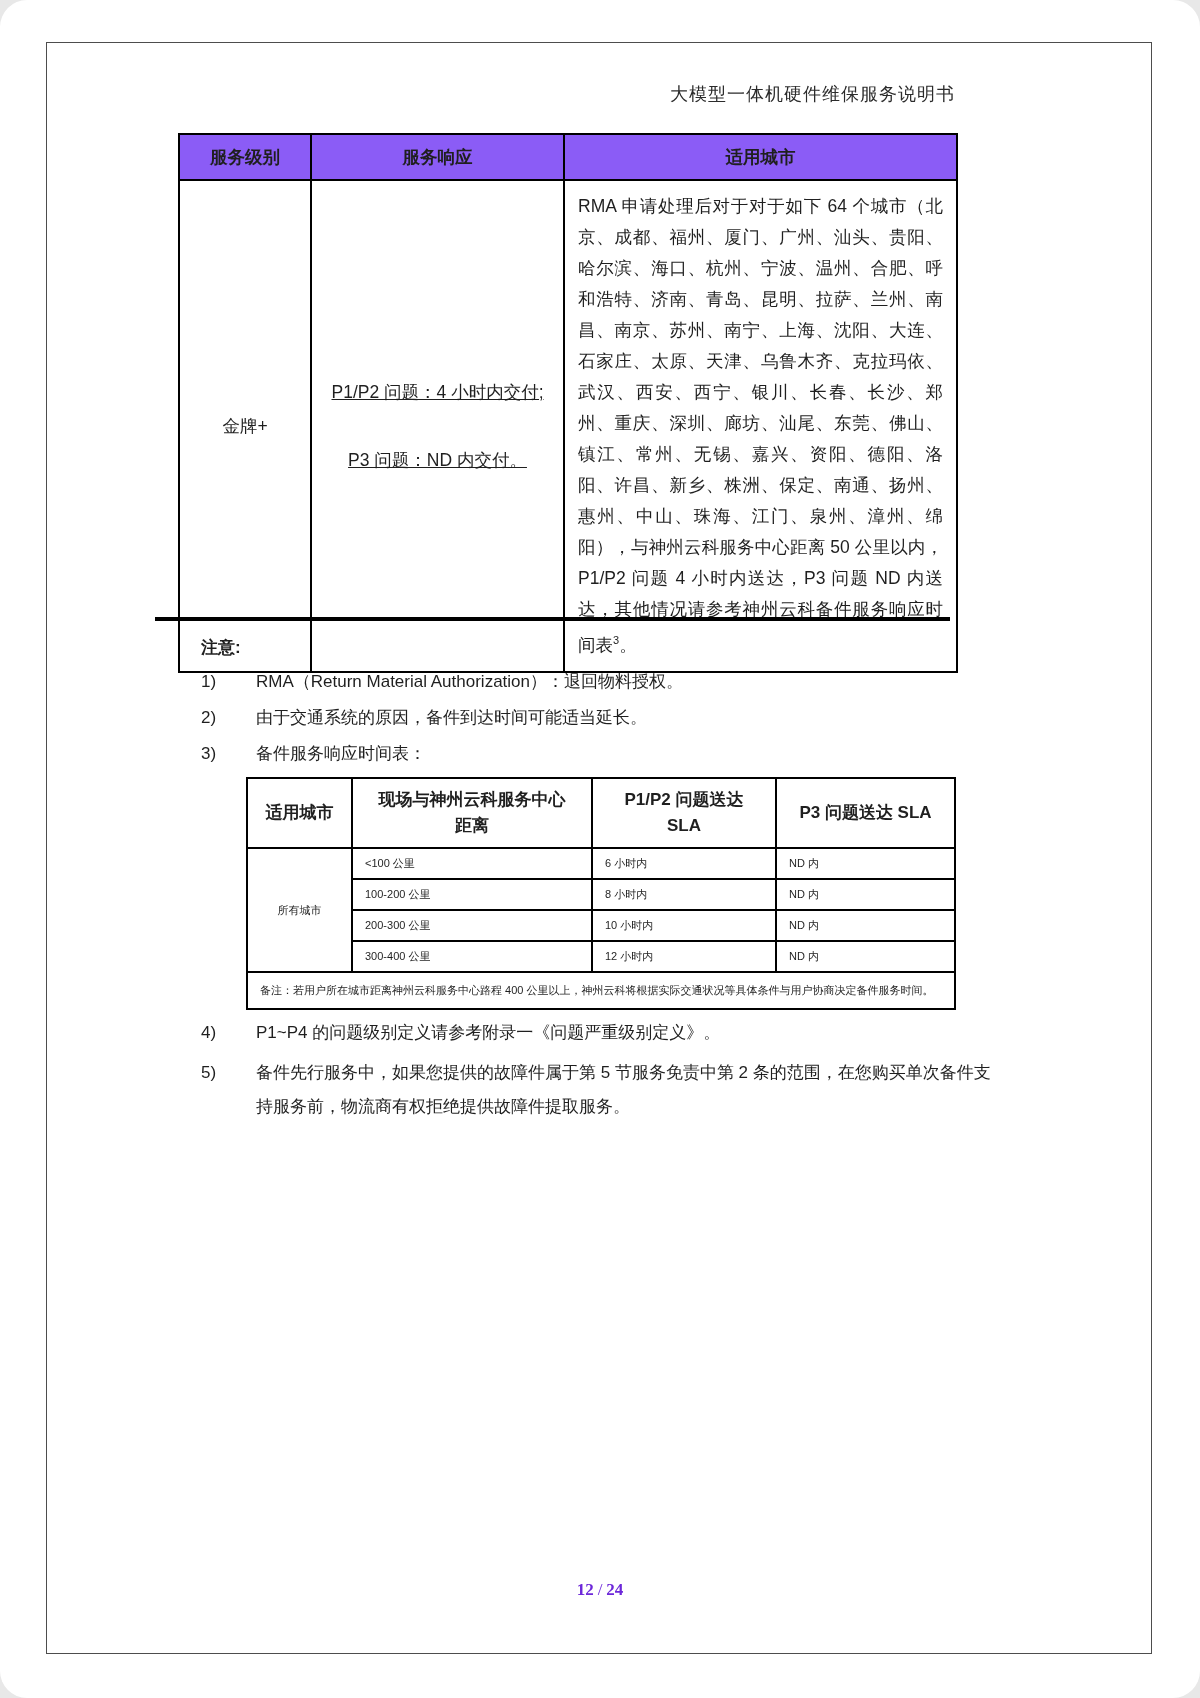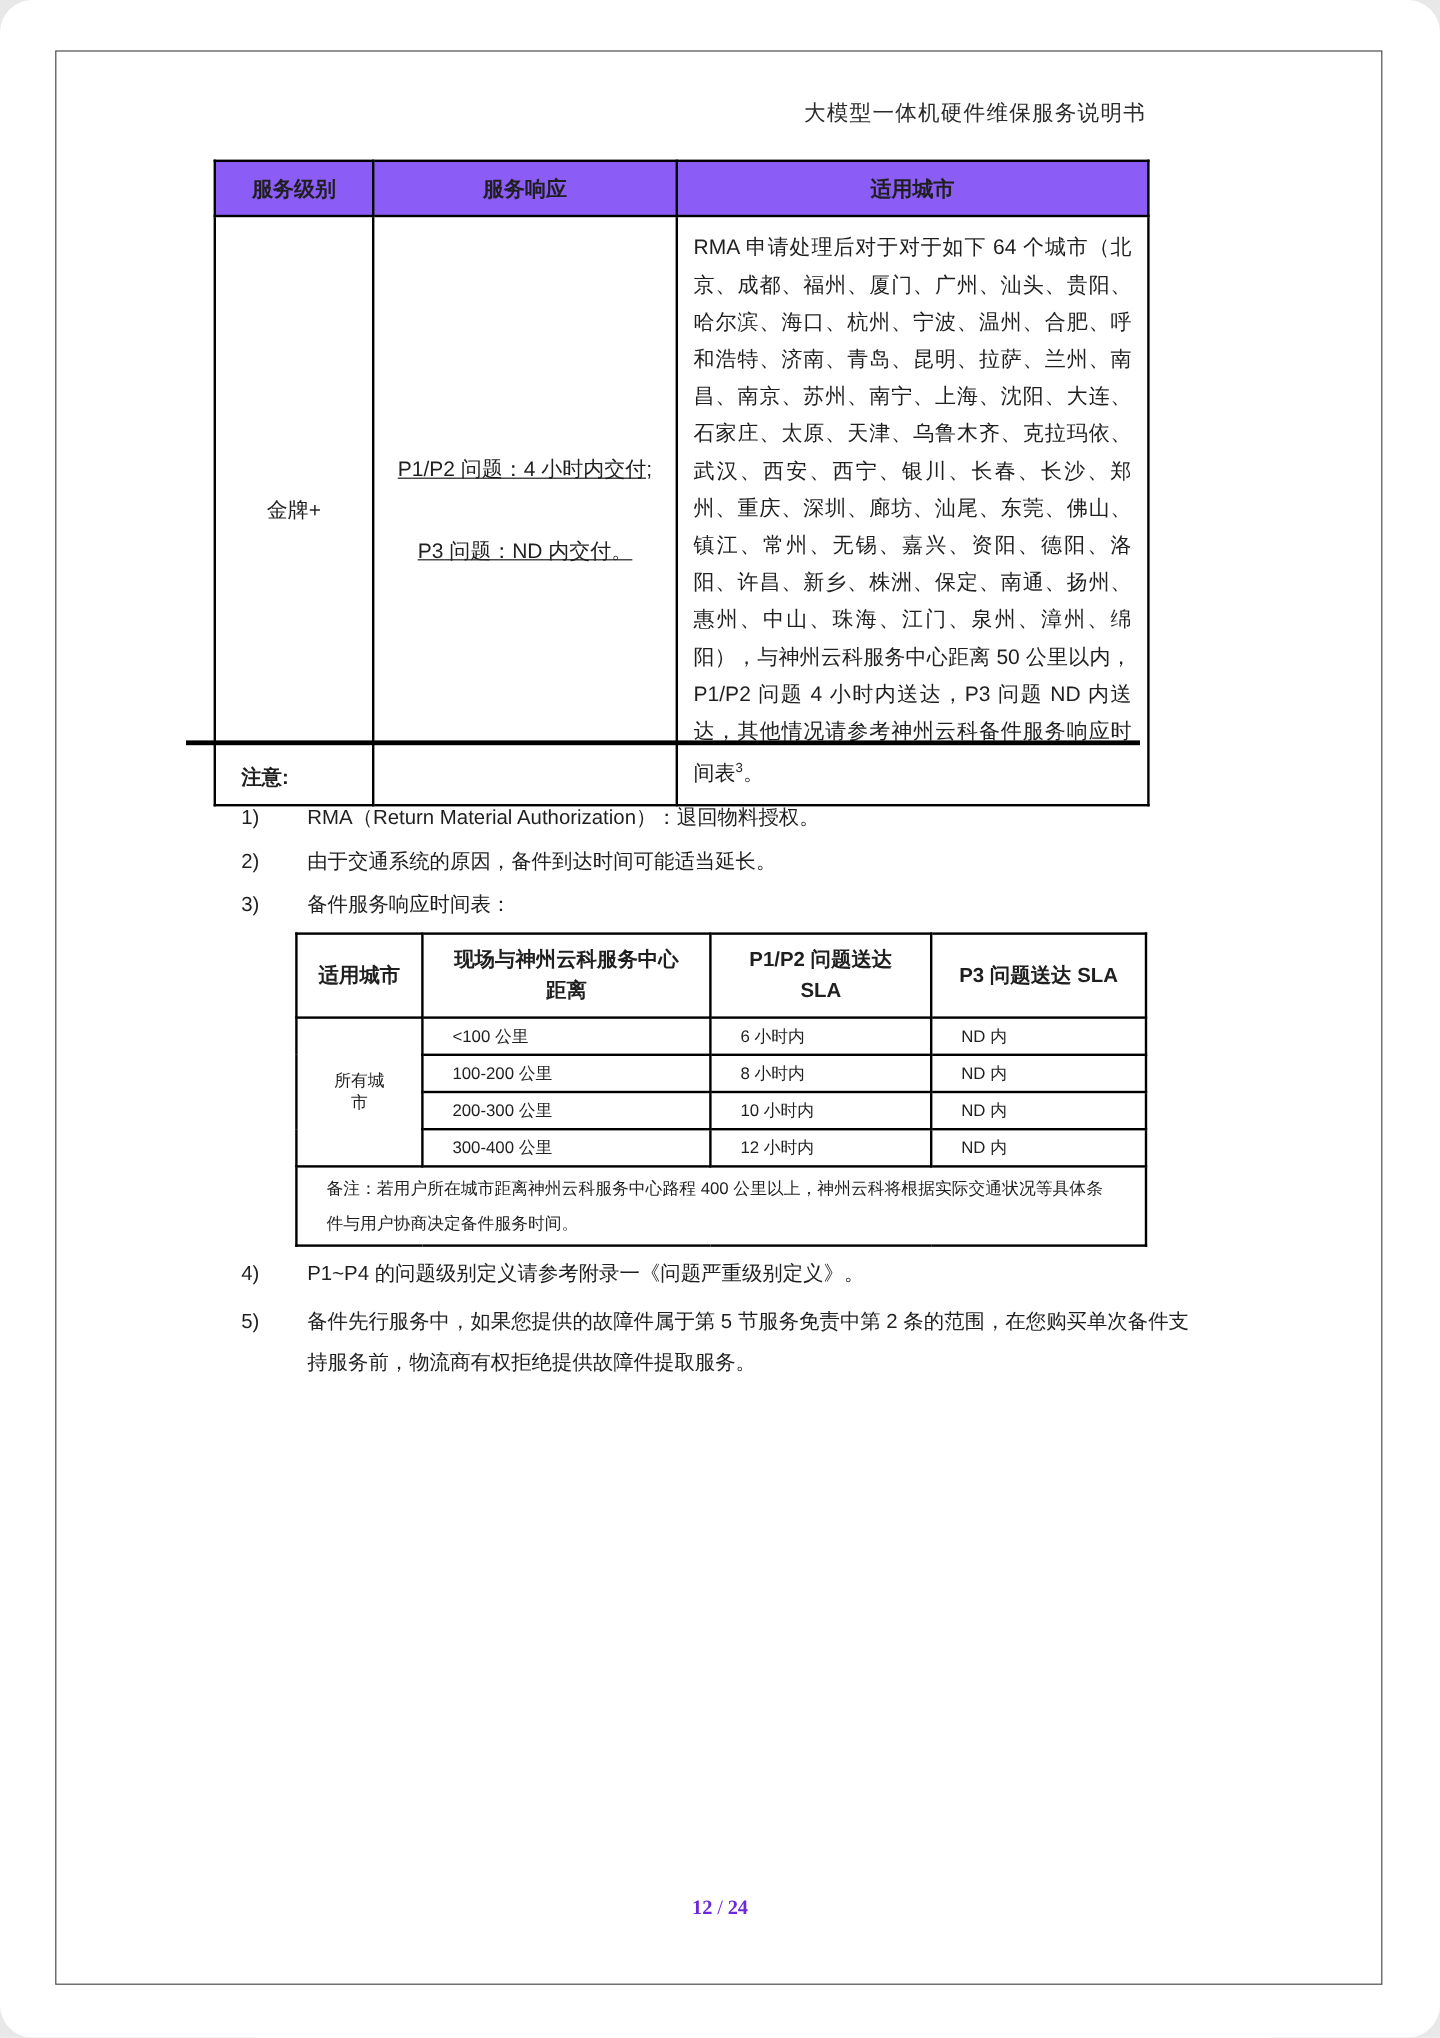--- a/index.html
+++ b/index.html
@@ -65,21 +65,21 @@
     border-collapse:collapse; table-layout:fixed;
     margin:8px 0 10px 45px; width:708px;
   }
   .sla-table th, .sla-table td {
     border:2px solid #000; box-sizing:border-box; vertical-align:middle;
   }
   .sla-table th {
     font-size:17px; font-weight:bold; text-align:center;
     padding:6px 4px; line-height:26px; white-space:pre-line; height:70px;
   }
-  .sla-table td { font-size:14px; padding:3px 24px; height:31px; }
+  .sla-table td { font-size:11px; padding:3px 12px; height:31px; }
   .sla-city { text-align:center; font-size:17px; }
   .sla-remark { line-height:29px; padding:6px 10px; }
 
   
   .closing {
     position:absolute; left:155px; width:800px; top:1166px;
     font-size:17px; line-height:35px; text-align:justify;
   }
 
   

